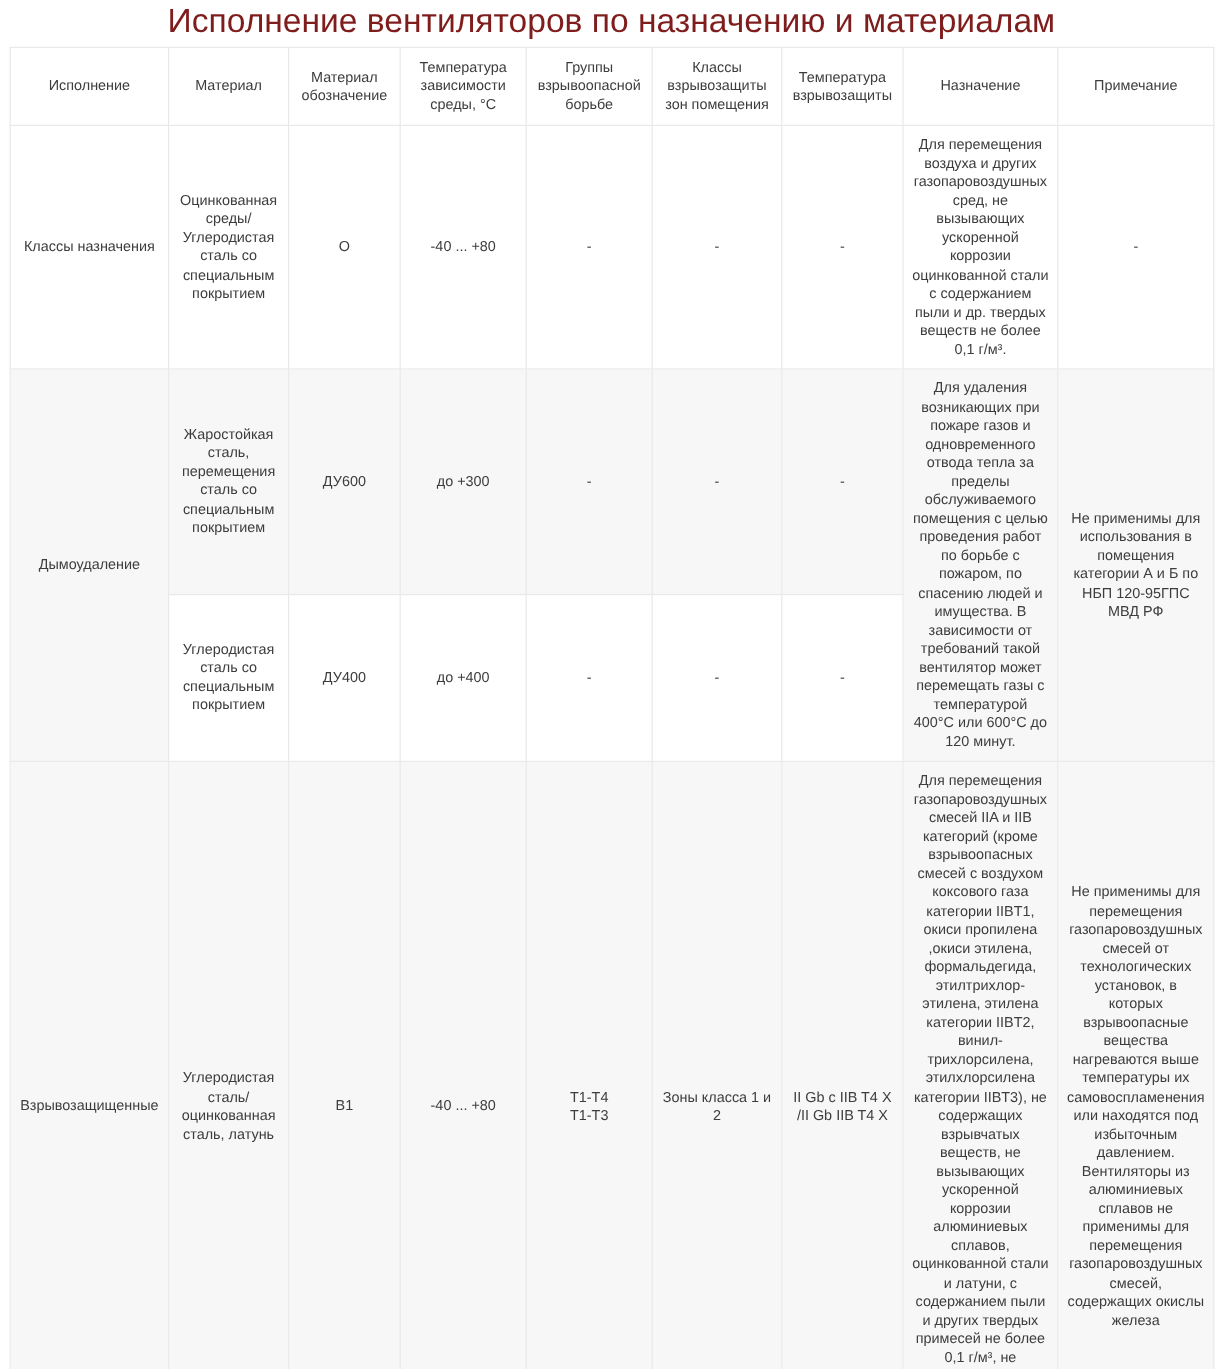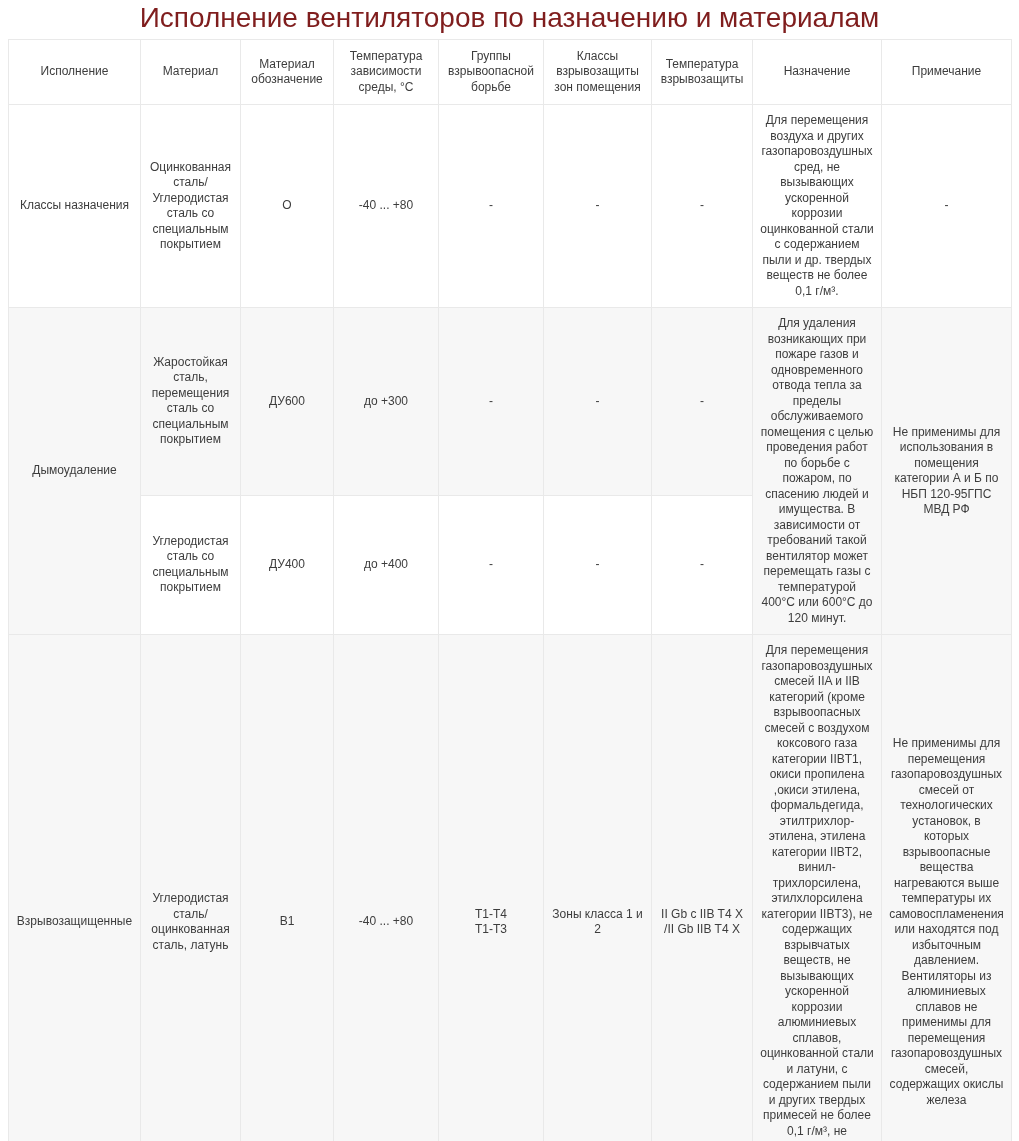--- a/index.html
+++ b/index.html
@@ -82,21 +82,21 @@
         <th>Классы взрывозащиты зон помещения</th>
         <th>Температура взрывозащиты</th>
         <th>Назначение</th>
         <th>Примечание</th>
       </tr>
     </thead>
     <tbody>
 
       <tr class="row-general">
         <td>Классы назначения</td>
-        <td>Оцинкованная сталь/ Углеродистая сталь со специальным покрытием</td>
+        <td>Оцинкованная среды/ Углеродистая сталь со специальным покрытием</td>
         <td>О</td>
         <td>-40 ... +80</td>
         <td>-</td>
         <td>-</td>
         <td>-</td>
         <td>Для перемещения воздуха и других газопаровоздушных сред, не вызывающих ускоренной коррозии оцинкованной стали с содержанием пыли и др. твердых веществ не более 0,1 г/м³.</td>
         <td>-</td>
       </tr>
 
       <tr class="row-smoke-600">

